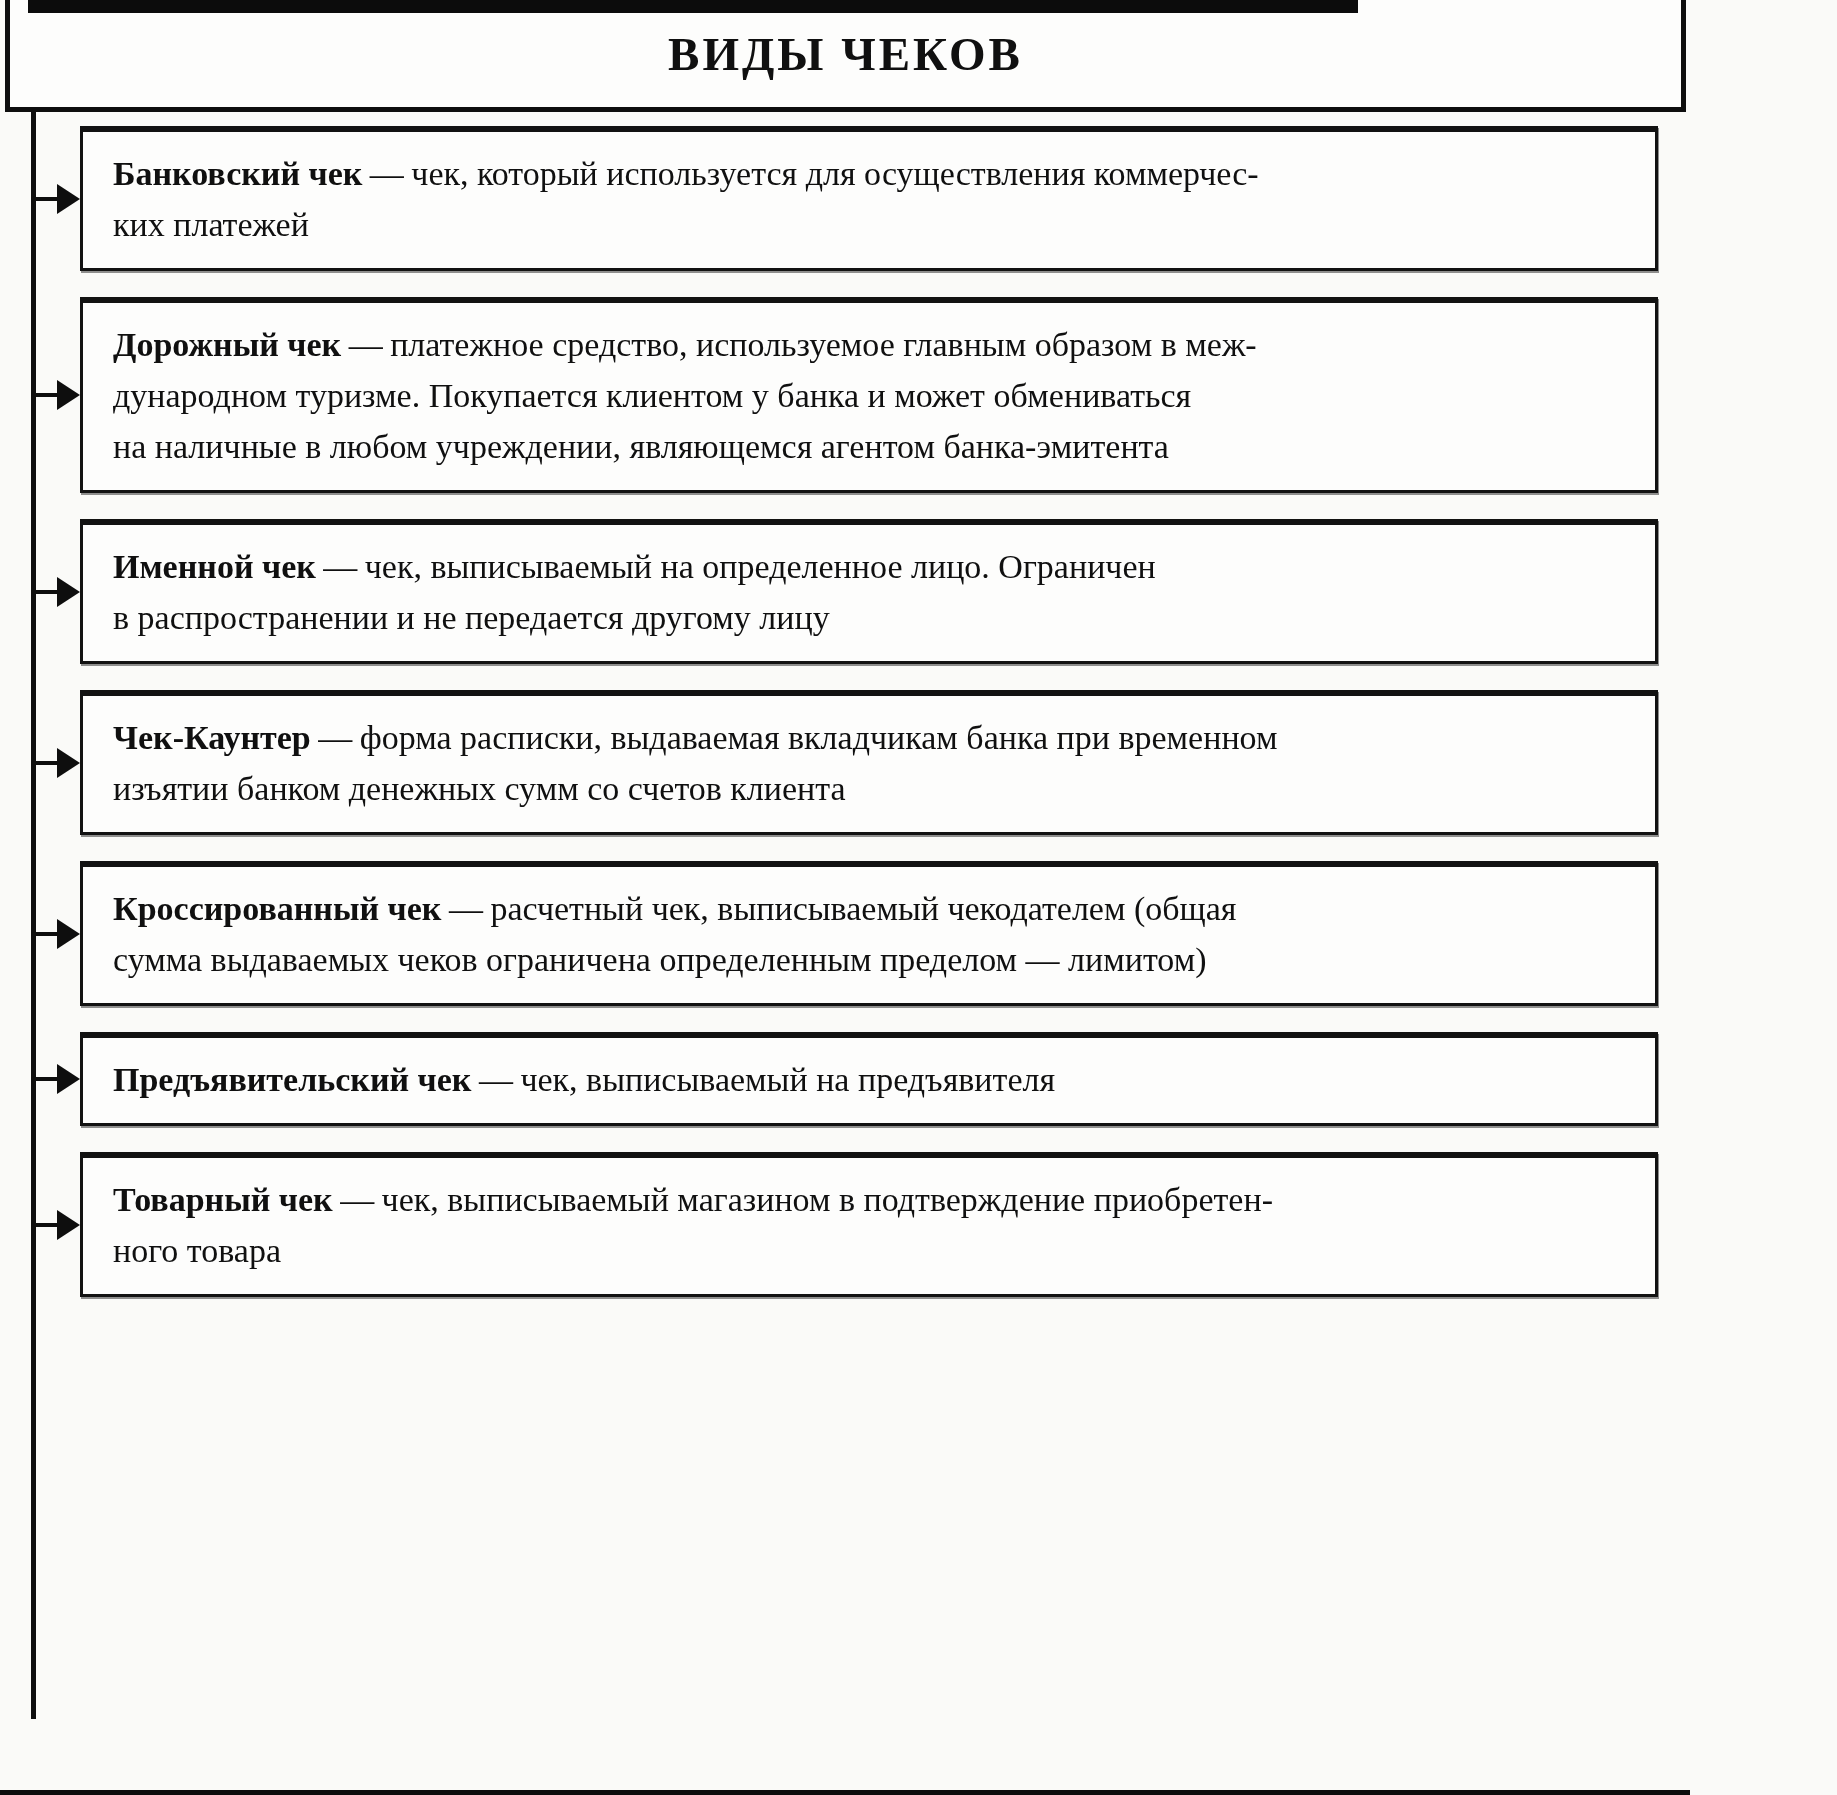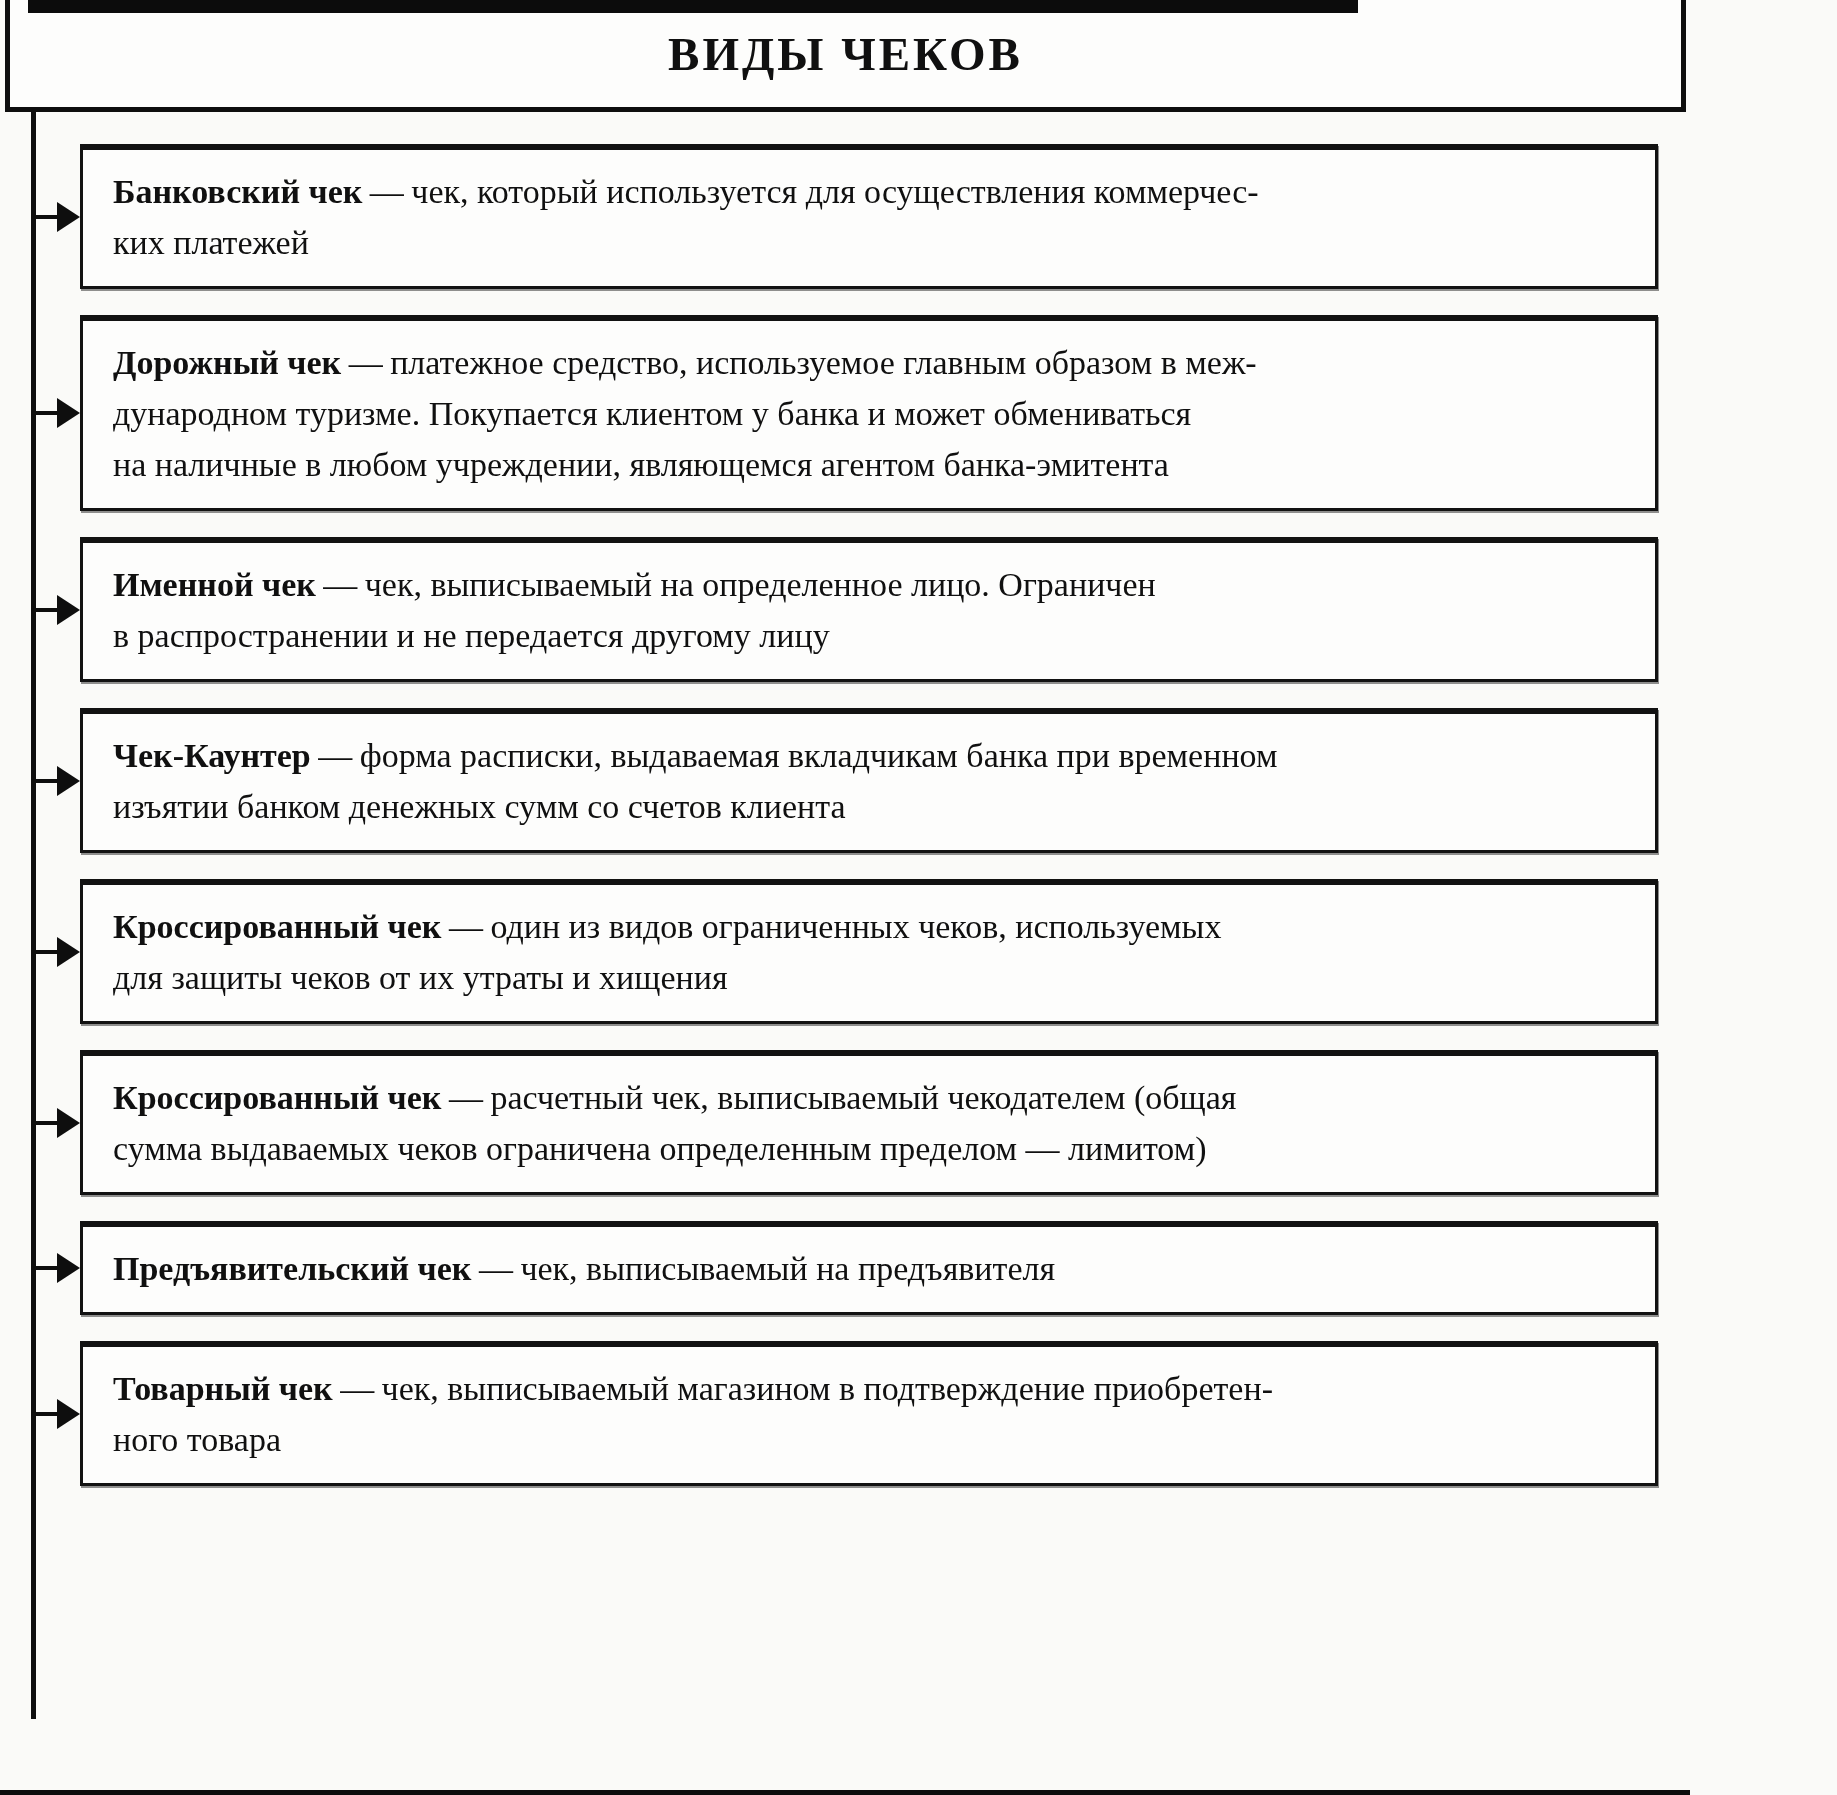--- a/index.html
+++ b/index.html
@@ -60,21 +60,21 @@
   .rows {
     position: absolute;
     left: 80px;
     right: 32px;
     top: 112px;
   }
   .row {
     position: relative;
     margin-top: 26px;
   }
-  .row:first-child { margin-top: 32px; }
+  .row:first-child { margin-top: 14px; }
   .arrow {
     position: absolute;
     left: -49px;
     top: 50%;
     transform: translateY(-50%);
     width: 49px;
     height: 30px;
   }
   .arrow .shaft {
     position: absolute;
@@ -149,28 +149,20 @@
 
     <div class="row">
       <div class="arrow">
           <span class="shaft"></span>
           <span class="head"></span>
         </div>
       <div class="box"><span class="term">Чек-Каунтер</span><span class="sep">—</span><span class="def">форма расписки, выдаваемая вкладчикам банка при временном
 изъятии банком денежных сумм со счетов клиента</span></div>
     </div>
 
-    <div class="row">
-      <div class="arrow">
-          <span class="shaft"></span>
-          <span class="head"></span>
-        </div>
-      <div class="box"><span class="term">Кроссированный чек</span><span class="sep">—</span><span class="def">один из видов ограниченных чеков, используемых
-для защиты чеков от их утраты и хищения</span></div>
-    </div>
 
     <div class="row">
       <div class="arrow">
           <span class="shaft"></span>
           <span class="head"></span>
         </div>
       <div class="box"><span class="term">Кроссированный чек</span><span class="sep">—</span><span class="def">расчетный чек, выписываемый чекодателем (общая
 сумма выдаваемых чеков ограничена определенным пределом — лимитом)</span></div>
     </div>
 

